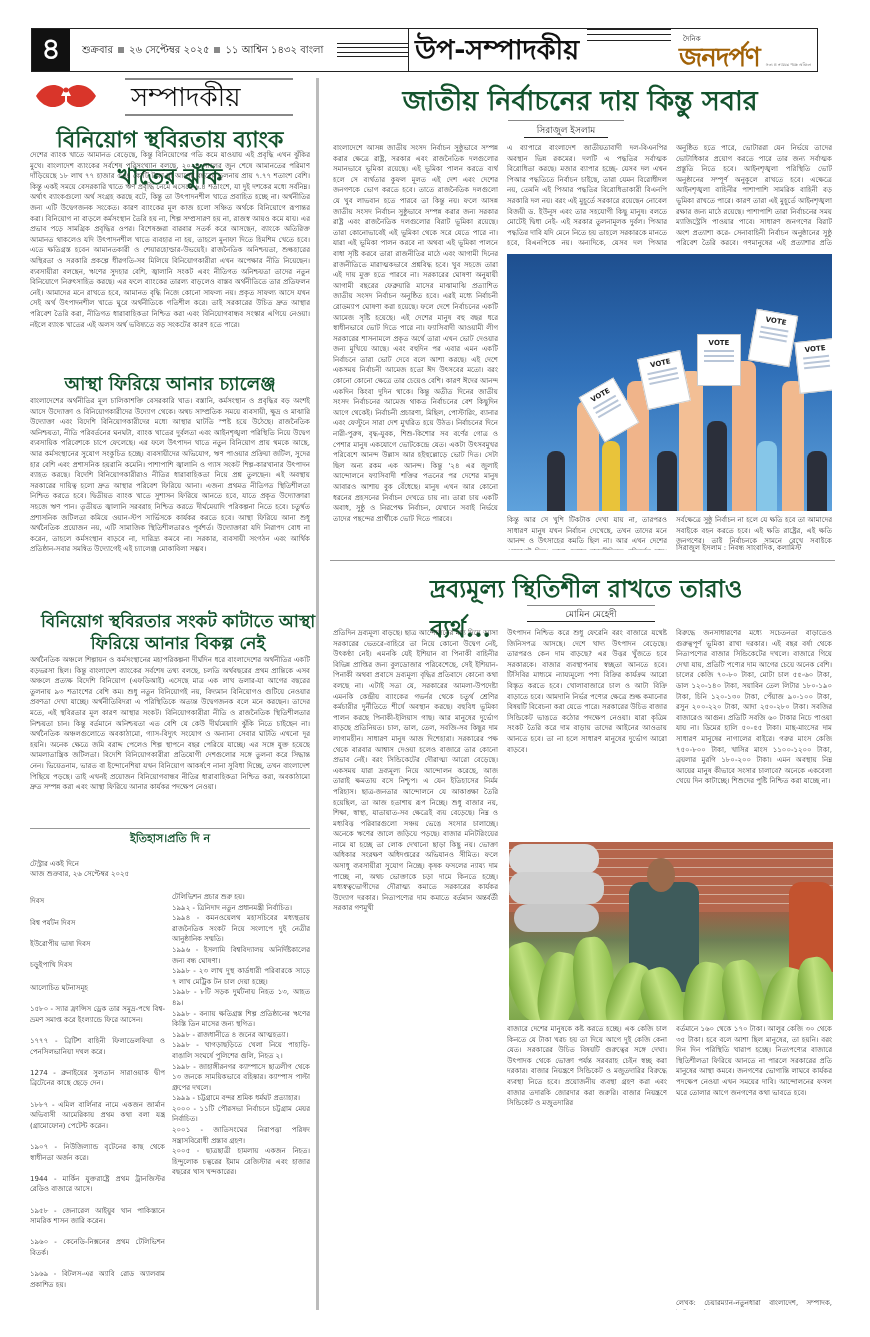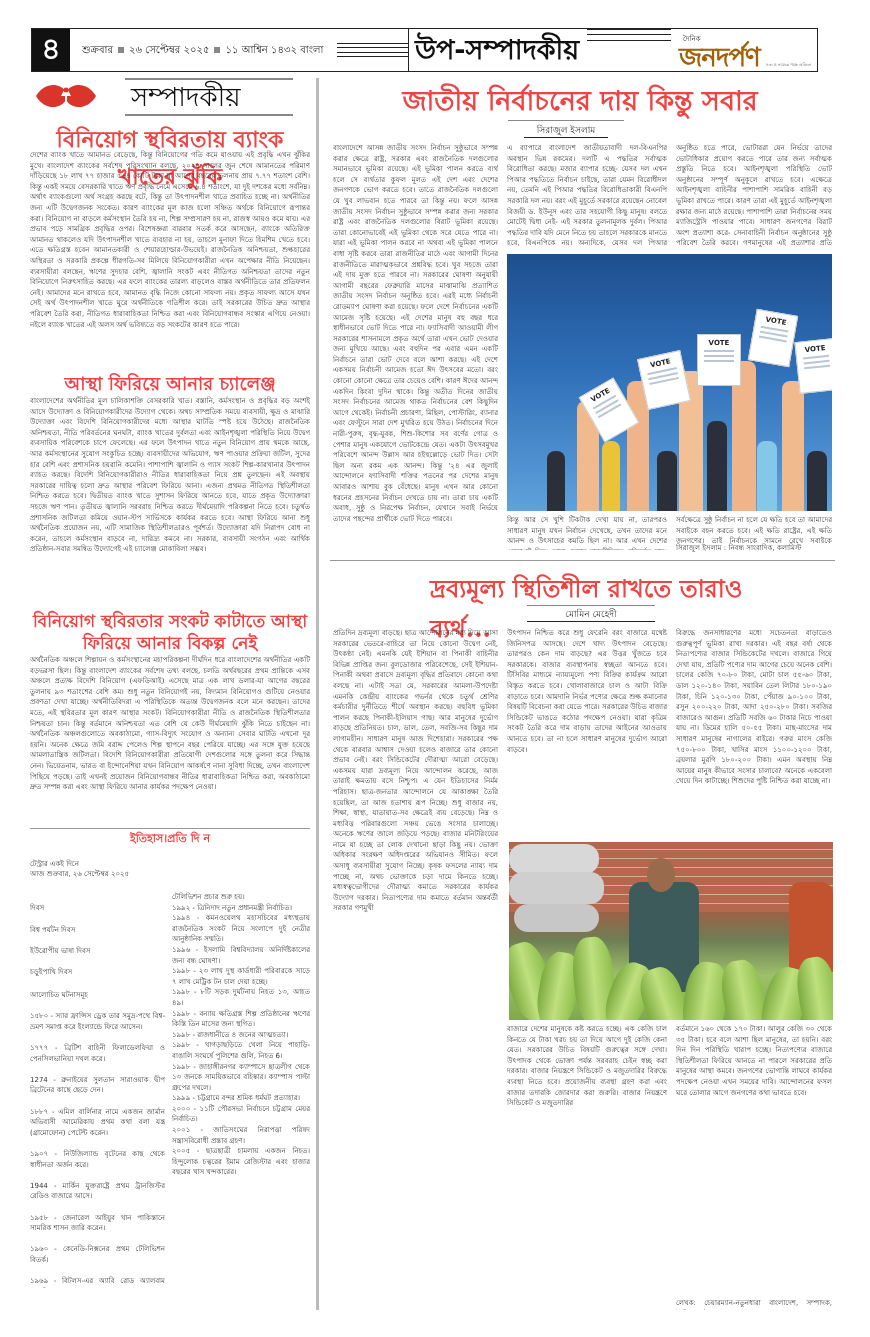--- a/index.html
+++ b/index.html
@@ -21,21 +21,21 @@
   .rules2::before { content: ""; position: absolute; left: 0; right: 0; top: 4px; border-top: 1px solid #222; }
   .brand { width: 138px; position: relative; height: 100%; }
   .brand .pre { position: absolute; left: 4px; top: 4px; font-size: 7px; }
   .brand .name { position: absolute; left: 0; top: 8px; font-size: 26px; font-weight: 900; color: #a16207; letter-spacing: -1px; font-family: "DejaVu Serif", serif; }
   .brand .tag { position: absolute; right: 6px; bottom: 2px; font-size: 4px; color: #444; }
 
   
   .logo { position: absolute; left: 34px; top: 80px; width: 64px; height: 32px; }
   .logo-title { position: absolute; left: 125px; top: 78px; width: 168px; height: 38px; border-top: 2px solid #888; border-bottom: 2px solid #888; font-size: 26px; font-family: "DejaVu Serif", serif; line-height: 34px; padding-left: 6px; color: #111; }
 
-  .headline { position: absolute; font-weight: bold; color: #ef4444; text-align: center; font-family: "DejaVu Serif", serif; }
+  .headline { position: absolute; font-weight: bold; color: #14532d; text-align: center; font-family: "DejaVu Serif", serif; }
   .byline { position: absolute; font-size: 9px; color: #333; text-align: center; }
   .byline-rule { position: absolute; border-top: 1px solid #888; }
 
   .col { position: absolute; font-size: 7px; line-height: 10.6px; color: #333; text-align: justify; overflow: hidden; }
 
   .vdivider { position: absolute; border-left: 1px solid #aaa; }
   .hdivider { position: absolute; border-top: 1px solid #999; }
 
   .vote-img { position: absolute; left: 507px; top: 254px; width: 325px; height: 257px; overflow: hidden;
     background: linear-gradient(180deg, #1e4f8f 0%, #2f6fb8 45%, #5fa2dc 100%); }
@@ -81,29 +81,29 @@
   <circle cx="32" cy="10" r="2.5" fill="#d9352a"></circle>
 </svg>
 <div class="logo-title">সম্পাদকীয়</div>
 
 <div class="headline" style="left:30px;top:122px;width:280px;font-size:22px;">বিনিয়োগ স্থবিরতায় ব্যাংক খাতের ঝুঁকি</div>
 <div class="col" style="left:30px;top:150px;width:280px;height:205px;">দেশের ব্যাংক খাতে আমানত বেড়েছে, কিন্তু বিনিয়োগের গতি কমে যাওয়ায় এই প্রবৃদ্ধি এখন ঝুঁকির মুখে। বাংলাদেশ ব্যাংকের সর্বশেষ পরিসংখ্যান বলছে, ২০২৫ সালের জুন শেষে আমানতের পরিমাণ দাঁড়িয়েছে ১৮ লাখ ৭৭ হাজার ৫৬৪ কোটি টাকা-যা আগের বছরের তুলনায় প্রায় ৭.৭৭ শতাংশ বেশি। কিন্তু একই সময়ে বেসরকারি খাতে ঋণ প্রবৃদ্ধি নেমে এসেছে ৬.৪ শতাংশে, যা দুই দশকের মধ্যে সর্বনিম্ন। অর্থাৎ ব্যাংকগুলো অর্থ সংগ্রহ করছে বটে, কিন্তু তা উৎপাদনশীল খাতে প্রবাহিত হচ্ছে না। অর্থনীতির জন্য এটি উদ্বেগজনক সংকেত। কারণ ব্যাংকের মূল কাজ হলো সঞ্চিত অর্থকে বিনিয়োগে রূপান্তর করা। বিনিয়োগ না বাড়লে কর্মসংস্থান তৈরি হয় না, শিল্প সম্প্রসারণ হয় না, রাজস্ব আয়ও কমে যায়। এর প্রভাব পড়ে সামগ্রিক প্রবৃদ্ধির ওপর। বিশেষজ্ঞরা বারবার সতর্ক করে আসছেন, ব্যাংকে অতিরিক্ত আমানত থাকলেও যদি উৎপাদনশীল খাতে ব্যবহার না হয়, তাহলে মুনাফা দিতে হিমশিম খেতে হবে। এতে ক্ষতিগ্রস্ত হবেন আমানতকারী ও শেয়ারহোল্ডার-উভয়েই। রাজনৈতিক অনিশ্চয়তা, শুল্কহারের অস্থিরতা ও সরকারি প্রকল্পে ধীরগতি-সব মিলিয়ে বিনিয়োগকারীরা এখন অপেক্ষার নীতি নিয়েছেন। ব্যবসায়ীরা বলছেন, ঋণের সুদহার বেশি, জ্বালানি সংকট এবং নীতিগত অনিশ্চয়তা তাদের নতুন বিনিয়োগে নিরুৎসাহিত করছে। এর ফলে ব্যাংকের তারল্য বাড়লেও বাস্তব অর্থনীতিতে তার প্রতিফলন নেই। আমাদের মনে রাখতে হবে, আমানত বৃদ্ধি নিজে কোনো সাফল্য নয়। প্রকৃত সাফল্য আসে যখন সেই অর্থ উৎপাদনশীল খাতে ঘুরে অর্থনীতিকে গতিশীল করে। তাই সরকারের উচিত দ্রুত আস্থার পরিবেশ তৈরি করা, নীতিগত ধারাবাহিকতা নিশ্চিত করা এবং বিনিয়োগবান্ধব সংস্কার এগিয়ে নেওয়া। নইলে ব্যাংক খাতের এই অলস অর্থ ভবিষ্যতে বড় সংকটের কারণ হতে পারে।</div>
 
 <div class="headline" style="left:30px;top:370px;width:280px;font-size:18px;">আস্থা ফিরিয়ে আনার চ্যালেঞ্জ</div>
 <div class="col" style="left:30px;top:396px;width:280px;height:205px;">বাংলাদেশের অর্থনীতির মূল চালিকাশক্তি বেসরকারি খাত। বস্তানি, কর্মসংস্থান ও প্রবৃদ্ধির বড় অংশই আসে উদ্যোক্তা ও বিনিয়োগকারীদের উদ্যোগ থেকে। অথচ সাম্প্রতিক সময়ে ব্যবসায়ী, ক্ষুদ্র ও মাঝারি উদ্যোক্তা এবং বিদেশি বিনিয়োগকারীদের মধ্যে আস্থার ঘাটতি স্পষ্ট হয়ে উঠেছে। রাজনৈতিক অনিশ্চয়তা, নীতি পরিবর্তনের ঘনঘটা, ব্যাংক খাতের দুর্বলতা এবং আইনশৃঙ্খলা পরিস্থিতি নিয়ে উদ্বেগ ব্যবসায়িক পরিবেশকে চাপে ফেলেছে। এর ফলে উৎপাদন খাতে নতুন বিনিয়োগ প্রায় থমকে আছে, আর কর্মসংস্থানের সুযোগ সংকুচিত হচ্ছে। ব্যবসায়ীদের অভিযোগ, ঋণ পাওয়ার প্রক্রিয়া জটিল, সুদের হার বেশি এবং প্রশাসনিক হয়রানি কমেনি। পাশাপাশি জ্বালানি ও গ্যাস সংকট শিল্প-কারখানার উৎপাদন ব্যাহত করছে। বিদেশি বিনিয়োগকারীরাও নীতির ধারাবাহিকতা নিয়ে প্রশ্ন তুলছেন। এই অবস্থায় সরকারের দায়িত্ব হলো দ্রুত আস্থার পরিবেশ ফিরিয়ে আনা। এজন্য প্রথমত নীতিগত স্থিতিশীলতা নিশ্চিত করতে হবে। দ্বিতীয়ত ব্যাংক খাতে সুশাসন ফিরিয়ে আনতে হবে, যাতে প্রকৃত উদ্যোক্তারা সহজে ঋণ পান। তৃতীয়ত জ্বালানি সরবরাহ নিশ্চিত করতে দীর্ঘমেয়াদি পরিকল্পনা নিতে হবে। চতুর্থত প্রশাসনিক জটিলতা কমিয়ে ওয়ান-স্টপ সার্ভিসকে কার্যকর করতে হবে। আস্থা ফিরিয়ে আনা শুধু অর্থনৈতিক প্রয়োজন নয়, এটি সামাজিক স্থিতিশীলতারও পূর্বশর্ত। উদ্যোক্তারা যদি নিরাপদ বোধ না করেন, তাহলে কর্মসংস্থান বাড়বে না, দারিদ্র্য কমবে না। সরকার, ব্যবসায়ী সংগঠন এবং আর্থিক প্রতিষ্ঠান-সবার সমন্বিত উদ্যোগেই এই চ্যালেঞ্জ মোকাবিলা সম্ভব।</div>
 
-<div class="headline" style="left:30px;top:610px;width:280px;font-size:17px;line-height:22px;">বিনিয়োগ স্থবিরতার সংকট কাটাতে আস্থা ফিরিয়ে আনার বিকল্প নেই</div>
+<div class="headline" style="left:38px;top:610px;width:280px;font-size:17px;line-height:22px;">বিনিয়োগ স্থবিরতার সংকট কাটাতে আস্থা ফিরিয়ে আনার বিকল্প নেই</div>
 <div class="col" style="left:30px;top:655px;width:280px;height:170px;">অর্থনৈতিক অঞ্চলে শিল্পায়ন ও কর্মসংস্থানের মহাপরিকল্পনা দীর্ঘদিন ধরে বাংলাদেশের অর্থনীতির একটি বড়ভরসা ছিল। কিন্তু বাংলাদেশ ব্যাংকের সর্বশেষ তথ্য বলছে, চলতি অর্থবছরের প্রথম প্রান্তিকে এসব অঞ্চলে প্রত্যক্ষ বিদেশি বিনিয়োগ (এফডিআই) এসেছে মাত্র এক লাখ ডলার-যা আগের বছরের তুলনায় ৯৩ শতাংশের বেশি কম। শুধু নতুন বিনিয়োগই নয়, বিদ্যমান বিনিয়োগও গুটিয়ে নেওয়ার প্রবণতা দেখা যাচ্ছে। অর্থনীতিবিদরা এ পরিস্থিতিকে অত্যন্ত উদ্বেগজনক বলে মনে করছেন। তাদের মতে, এই স্থবিরতার মূল কারণ আস্থার সংকট। বিনিয়োগকারীরা নীতি ও রাজনৈতিক স্থিতিশীলতার নিশ্চয়তা চান। কিন্তু বর্তমানে অনিশ্চয়তা এত বেশি যে কেউ দীর্ঘমেয়াদি ঝুঁকি নিতে চাইছেন না। অর্থনৈতিক অঞ্চলগুলোতে অবকাঠামো, গ্যাস-বিদ্যুৎ সংযোগ ও অন্যান্য সেবার ঘাটতি এখনো দূর হয়নি। অনেক ক্ষেত্রে জমি বরাদ্দ পেলেও শিল্প স্থাপনে বছর পেরিয়ে যাচ্ছে। এর সঙ্গে যুক্ত হয়েছে আমলাতান্ত্রিক জটিলতা। বিদেশি বিনিয়োগকারীরা প্রতিযোগী দেশগুলোর সঙ্গে তুলনা করে সিদ্ধান্ত নেন। ভিয়েতনাম, ভারত বা ইন্দোনেশিয়া যখন বিনিয়োগ আকর্ষণে নানা সুবিধা দিচ্ছে, তখন বাংলাদেশ পিছিয়ে পড়ছে। তাই এখনই প্রয়োজন বিনিয়োগবান্ধব নীতির ধারাবাহিকতা নিশ্চিত করা, অবকাঠামো দ্রুত সম্পন্ন করা এবং আস্থা ফিরিয়ে আনার কার্যকর পদক্ষেপ নেওয়া।</div>
 
 <div class="hdivider" style="left:30px;top:828px;width:280px;"></div>
 <div class="headline" style="left:30px;top:830px;width:280px;font-size:11px;">ইতিহাস।প্রতি দি ন</div>
 <div class="col" style="left:30px;top:848px;width:135px;height:440px;white-space:pre-line;">
   <div>টেস্ট্রার একই দিনে
 আজ শুক্রবার, ২৬ সেপ্টেম্বর ২০২৫</div>
-  <div style="margin-top:13px;">দিবস</div>
+  <div style="margin-top:6px;">দিবস</div>
   <div>বিশ্ব পর্যটন দিবস</div>
   <div>ইউরোপীয় ভাষা দিবস</div>
   <div>চড়ুইপাখি দিবস</div>
   <div style="margin-top:2px;">আলোচিত ঘটনাসমূহ</div>
   <div>১৫৮০ - স্যার ফ্রান্সিস ড্রেক তার সমুদ্র-পথে বিশ্ব-ভ্রমণ সমাপ্ত করে ইংল্যান্ডে ফিরে আসেন।</div>
   <div>১৭৭৭ - ব্রিটিশ বাহিনী ফিলাডেলফিয়া ও পেনসিলভানিয়া দখল করে।</div>
   <div>1274 - ব্রুনাইয়ের সুলতান সারাওয়াক দ্বীপ ব্রিটেনের কাছে ছেড়ে দেন।</div>
   <div>১৮৮৭ - এমিল বার্লিনার নামে একজন জার্মান অভিবাসী আমেরিকায় প্রথম কথা বলা যন্ত্র (গ্রামোফোন) পেটেন্ট করেন।</div>
   <div>১৯০৭ - নিউজিল্যান্ড বৃটেনের কাছ থেকে স্বাধীনতা অর্জন করে।</div>
   <div>1944 - মার্কিন যুক্তরাষ্ট্রে প্রথম ট্রানজিস্টর রেডিও বাজারে আসে।</div>
@@ -118,21 +118,21 @@
 </div>
 <div class="col" style="left:172px;top:892px;width:138px;height:440px;">
   <div>টেলিভিশন প্রচার শুরু হয়।</div>
   <div>১৯৯২ - ত্রিনিদাদ নতুন প্রধানমন্ত্রী নির্বাচিত।</div>
   <div>১৯৯৪ - কমনওয়েলথ মহাসচিবের মধ্যস্থতায় রাজনৈতিক সংকট নিয়ে সংলাপে দুই নেত্রীর আনুষ্ঠানিক সম্মতি।</div>
   <div>১৯৯৬ - ইসলামি বিশ্ববিদ্যালয় অনির্দিষ্টকালের জন্য বন্ধ ঘোষণা।</div>
   <div>১৯৯৮ - ২৩ লাখ দুস্থ কার্ডধারী পরিবারকে সাড়ে ৭ লাখ মেট্রিক টন চাল দেয়া হচ্ছে।</div>
   <div>১৯৯৮ - ৮টি সড়ক দুর্ঘটনায় নিহত ১৩, আহত ৪৯।</div>
   <div>১৯৯৮ - বন্যায় ক্ষতিগ্রস্ত শিল্প প্রতিষ্ঠানের ঋণের কিস্তি তিন মাসের জন্য স্থগিত।</div>
   <div>১৯৯৮ - রাজধানীতে ৪ জনের আত্মহত্যা।</div>
-  <div>১৯৯৮ - খাগড়াছড়িতে খেলা নিয়ে পাহাড়ি-বাঙালি সংঘর্ষে পুলিশের গুলি, নিহত 6।</div>
+  <div>১৯৯৮ - খাগড়াছড়িতে খেলা নিয়ে পাহাড়ি-বাঙালি সংঘর্ষে পুলিশের গুলি, নিহত ২।</div>
   <div>১৯৯৮ - জাহাঙ্গীরনগর ক্যাম্পাসে ছাত্রলীগ থেকে ১৩ জনকে সাময়িকভাবে বহিষ্কার। ক্যাম্পাস পাল্টা গ্রুপের দখলে।</div>
   <div>১৯৯৯ - চট্টগ্রামে বন্দর শ্রমিক ধর্মঘট প্রত্যাহার।</div>
   <div>২০০০ - ১১টি পৌরসভা নির্বাচনে চট্টগ্রাম মেয়র নির্বাচিত।</div>
   <div>২০০১ - জাতিসংঘের নিরাপত্তা পরিষদ সন্ত্রাসবিরোধী প্রস্তাব গ্রহণ।</div>
   <div>২০০৫ - ছাত্রছাত্রী হামলায় একজন নিহত। হিন্দুলোক চত্বরের ইমাম রেজিস্টার এবং হাজার বছরের খাস খন্দকারের।</div>
 </div>
 
 <div class="vdivider" style="left:316px;top:78px;height:1232px;border-left:3px solid #bbb;"></div>
 
 <div class="headline" style="left:330px;top:80px;width:500px;font-size:27px;">জাতীয় নির্বাচনের দায় কিন্তু সবার</div>

